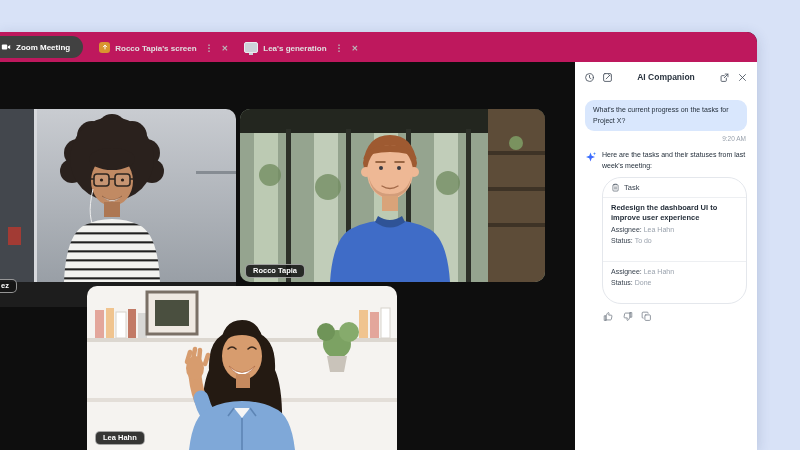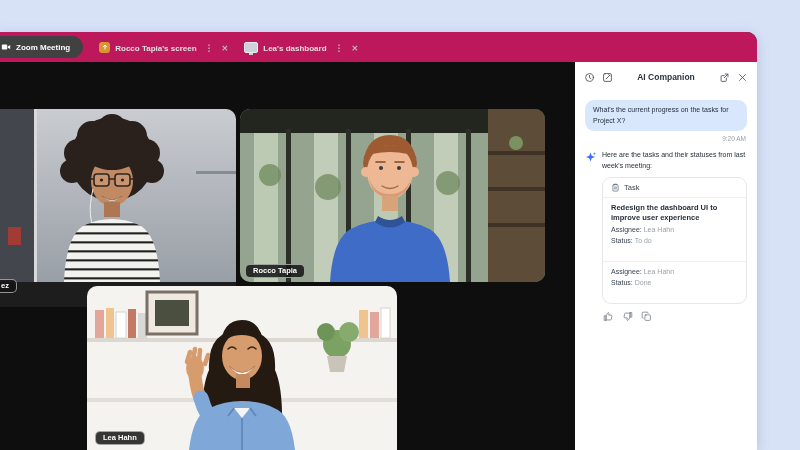--- a/index.html
+++ b/index.html
@@ -46,21 +46,21 @@
          fill:none;stroke-linecap:round;stroke-linejoin:round}
   .p-title{flex:1;text-align:center;font-size:8.5px;font-weight:700;color:#2b3540}
   .p-body{flex:1;padding:4px 10px 0;overflow:hidden}
   .bubble{background:#d9e7fd;border-radius:9px;padding:5px 8px;font-size:7px;
           line-height:1.5;color:#25303c;margin-top:4px}
   .msg-time{text-align:right;font-size:6.5px;color:#99a1ac;margin:4px 1px 8px}
   .ai-row{display:flex;gap:5px;align-items:flex-start}
   .sparkle{width:12px;height:12px;flex:0 0 auto;margin-top:1px}
   .ai-col{flex:1;min-width:0}
   .ai-intro{font-size:7px;line-height:1.5;color:#25303c}
-  .card{border:1px solid #e4e7ec;border-radius:9px;margin-top:6px;background:#fff}
+  .card{border:1px solid #e4e7ec;border-radius:19px;margin-top:6px;background:#fff}
   .card-h{display:flex;align-items:center;gap:4px;padding:5px 8px;
           border-bottom:1px solid #edeff2;font-size:7.5px;color:#39434f}
   .card-h svg{width:9px;height:9px}
   .card-h svg path,.card-h svg rect{stroke:#545e6a;stroke-width:1.8;fill:none;
           stroke-linecap:round;stroke-linejoin:round}
   .task{padding:5px 8px 14px;border-bottom:1px solid #edeff2}
   .task:last-child{border-bottom:none}
   .t-title{font-size:7.5px;font-weight:700;color:#1f2935;line-height:1.35;margin-bottom:2px}
   .t-meta{font-size:7px;line-height:1.55;color:#39434f}
   .t-meta .val{color:#9aa2ad}
@@ -88,21 +88,21 @@
         <svg width="8" height="8" viewBox="0 0 24 24">
               <path d="M12 18V7M7 11.5 12 6.5l5 5" stroke="#fff" stroke-width="3" fill="none" stroke-linecap="round" stroke-linejoin="round"></path>
             </svg>
       </span>
       <span>Rocco Tapia's screen</span>
       <span class="menu">⋮</span>
       <span class="close">✕</span>
     </div>
     <div class="tab">
       <span class="wb-ic"></span>
-      <span>Lea's dashboard</span>
+      <span>Lea's generation</span>
       <span class="menu">⋮</span>
       <span class="close">✕</span>
     </div>
   </div>
 
   <div class="tile tile1">
     <svg width="236" height="173" viewBox="0 0 236 173">
       <defs>
         <linearGradient id="w1" x1="0" y1="0" x2="0" y2="1">
           <stop offset="0" stop-color="#c9ccd1"></stop>

